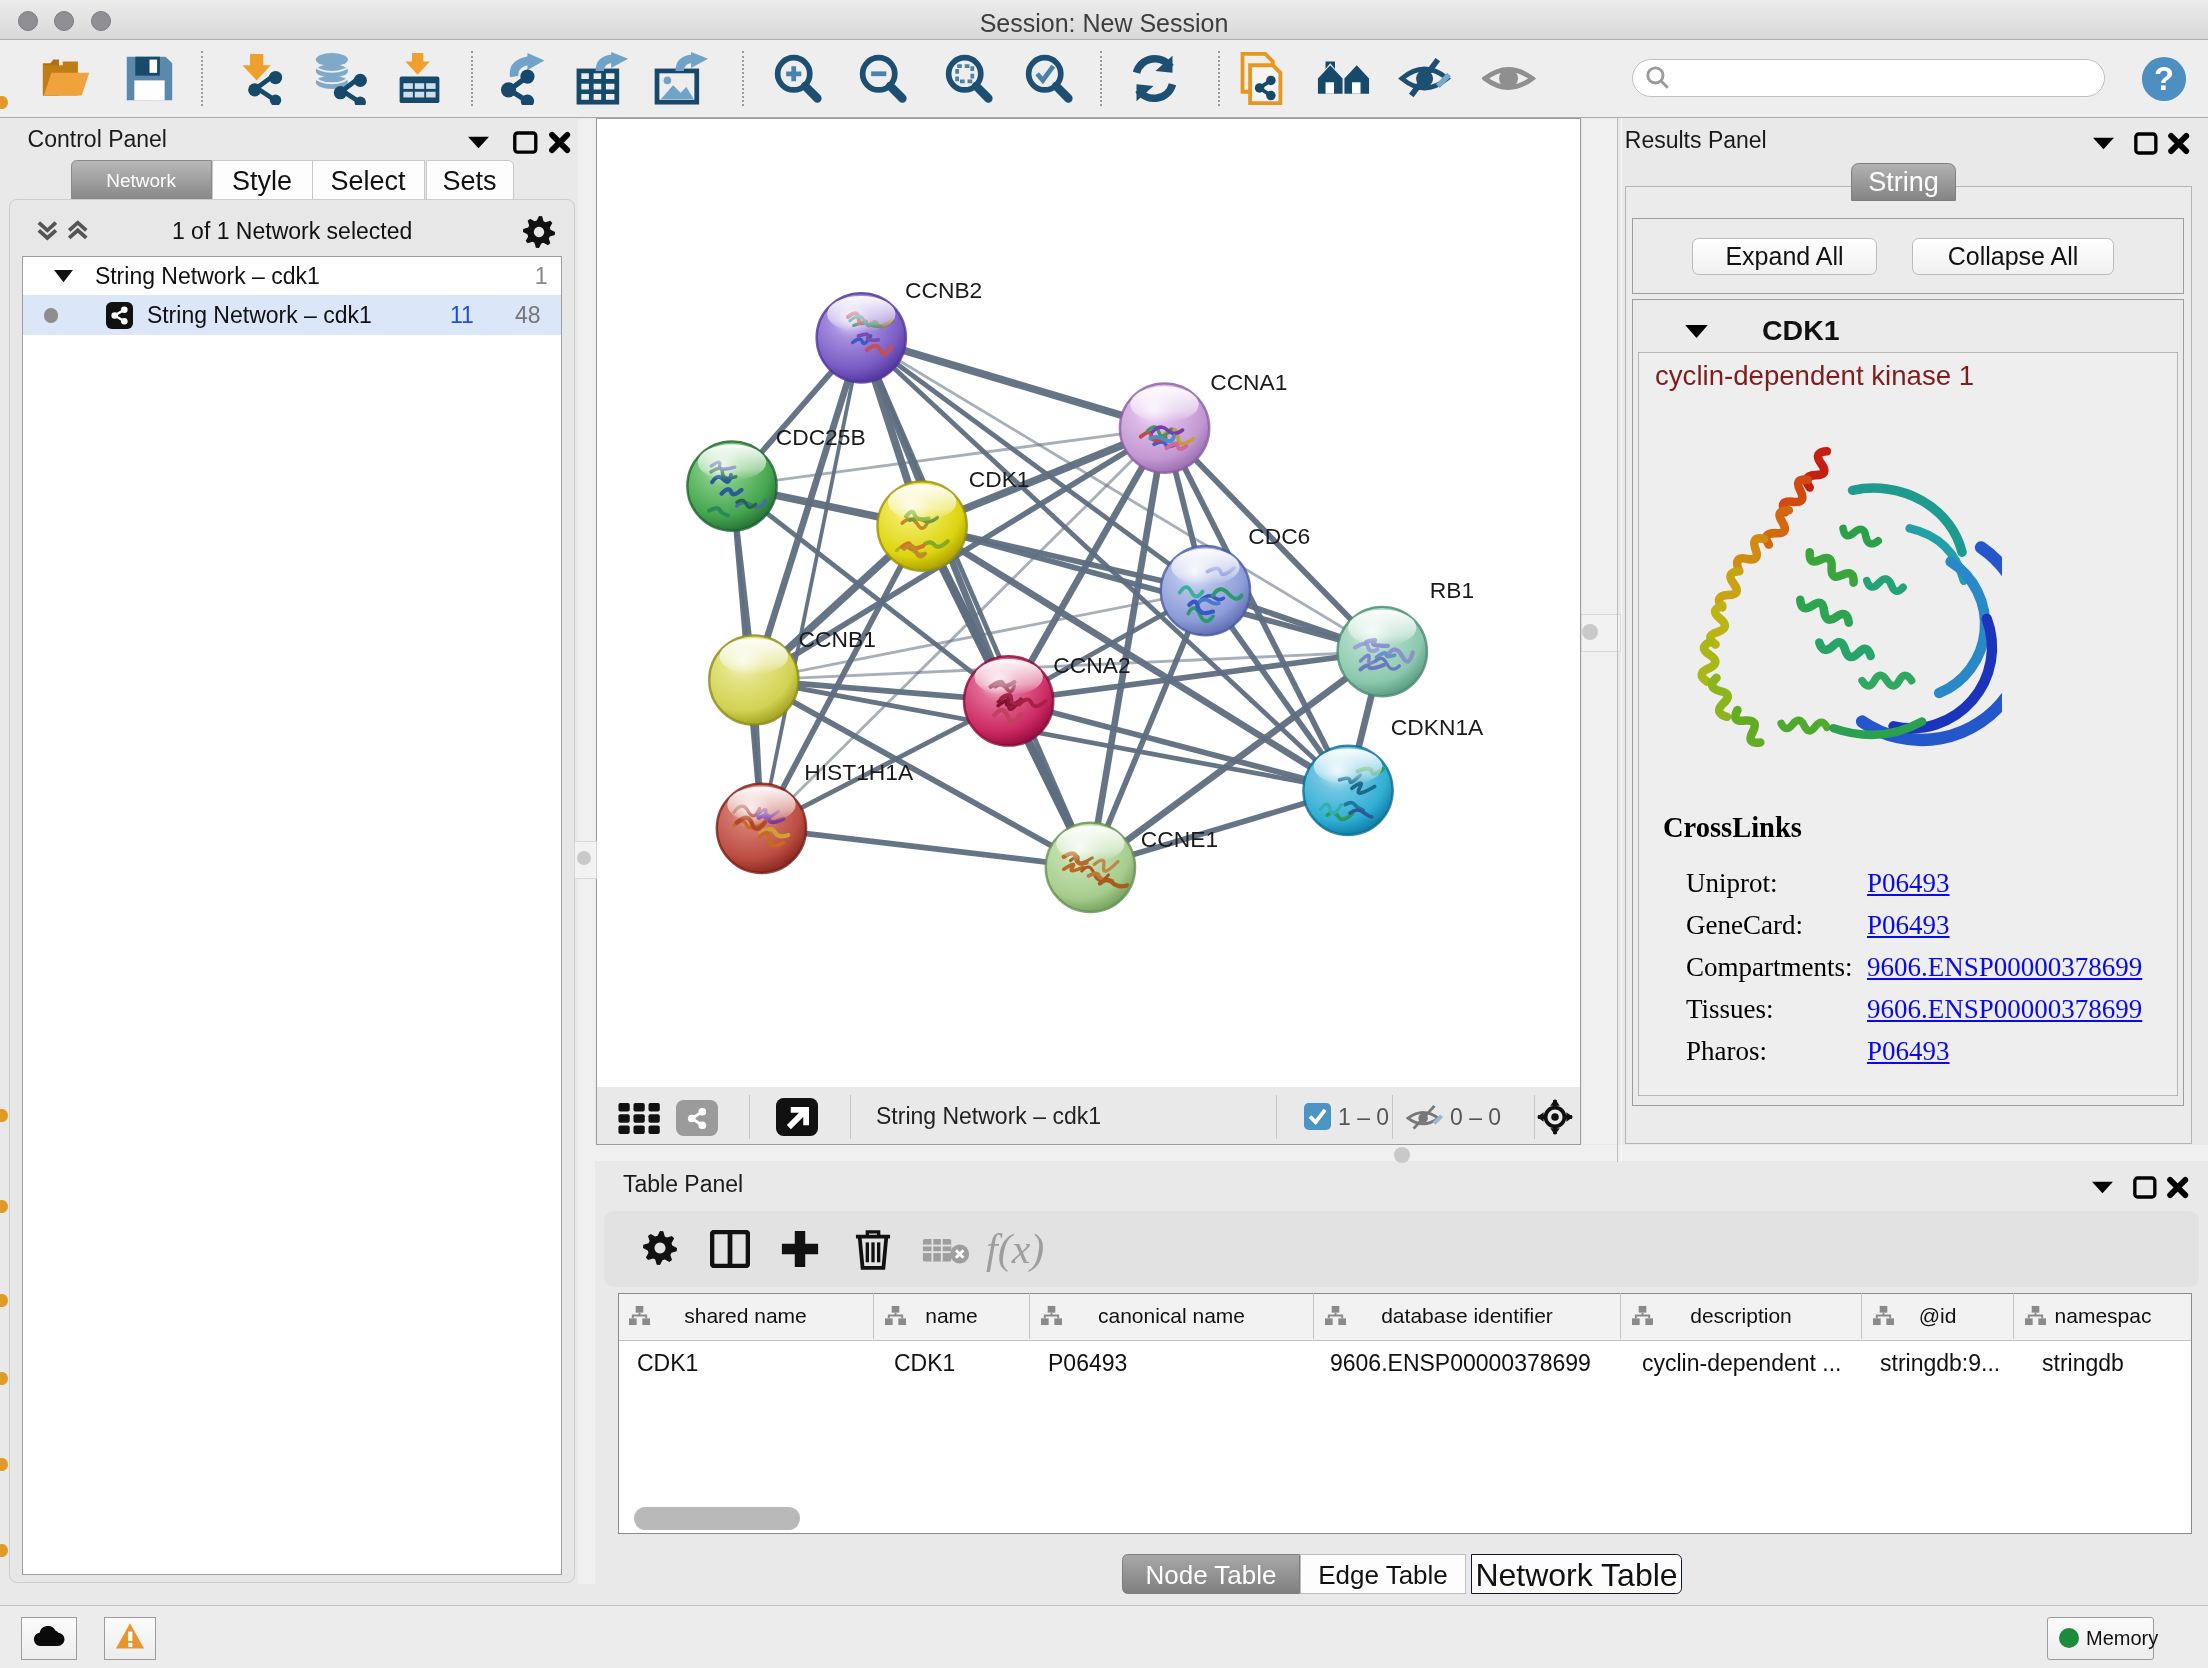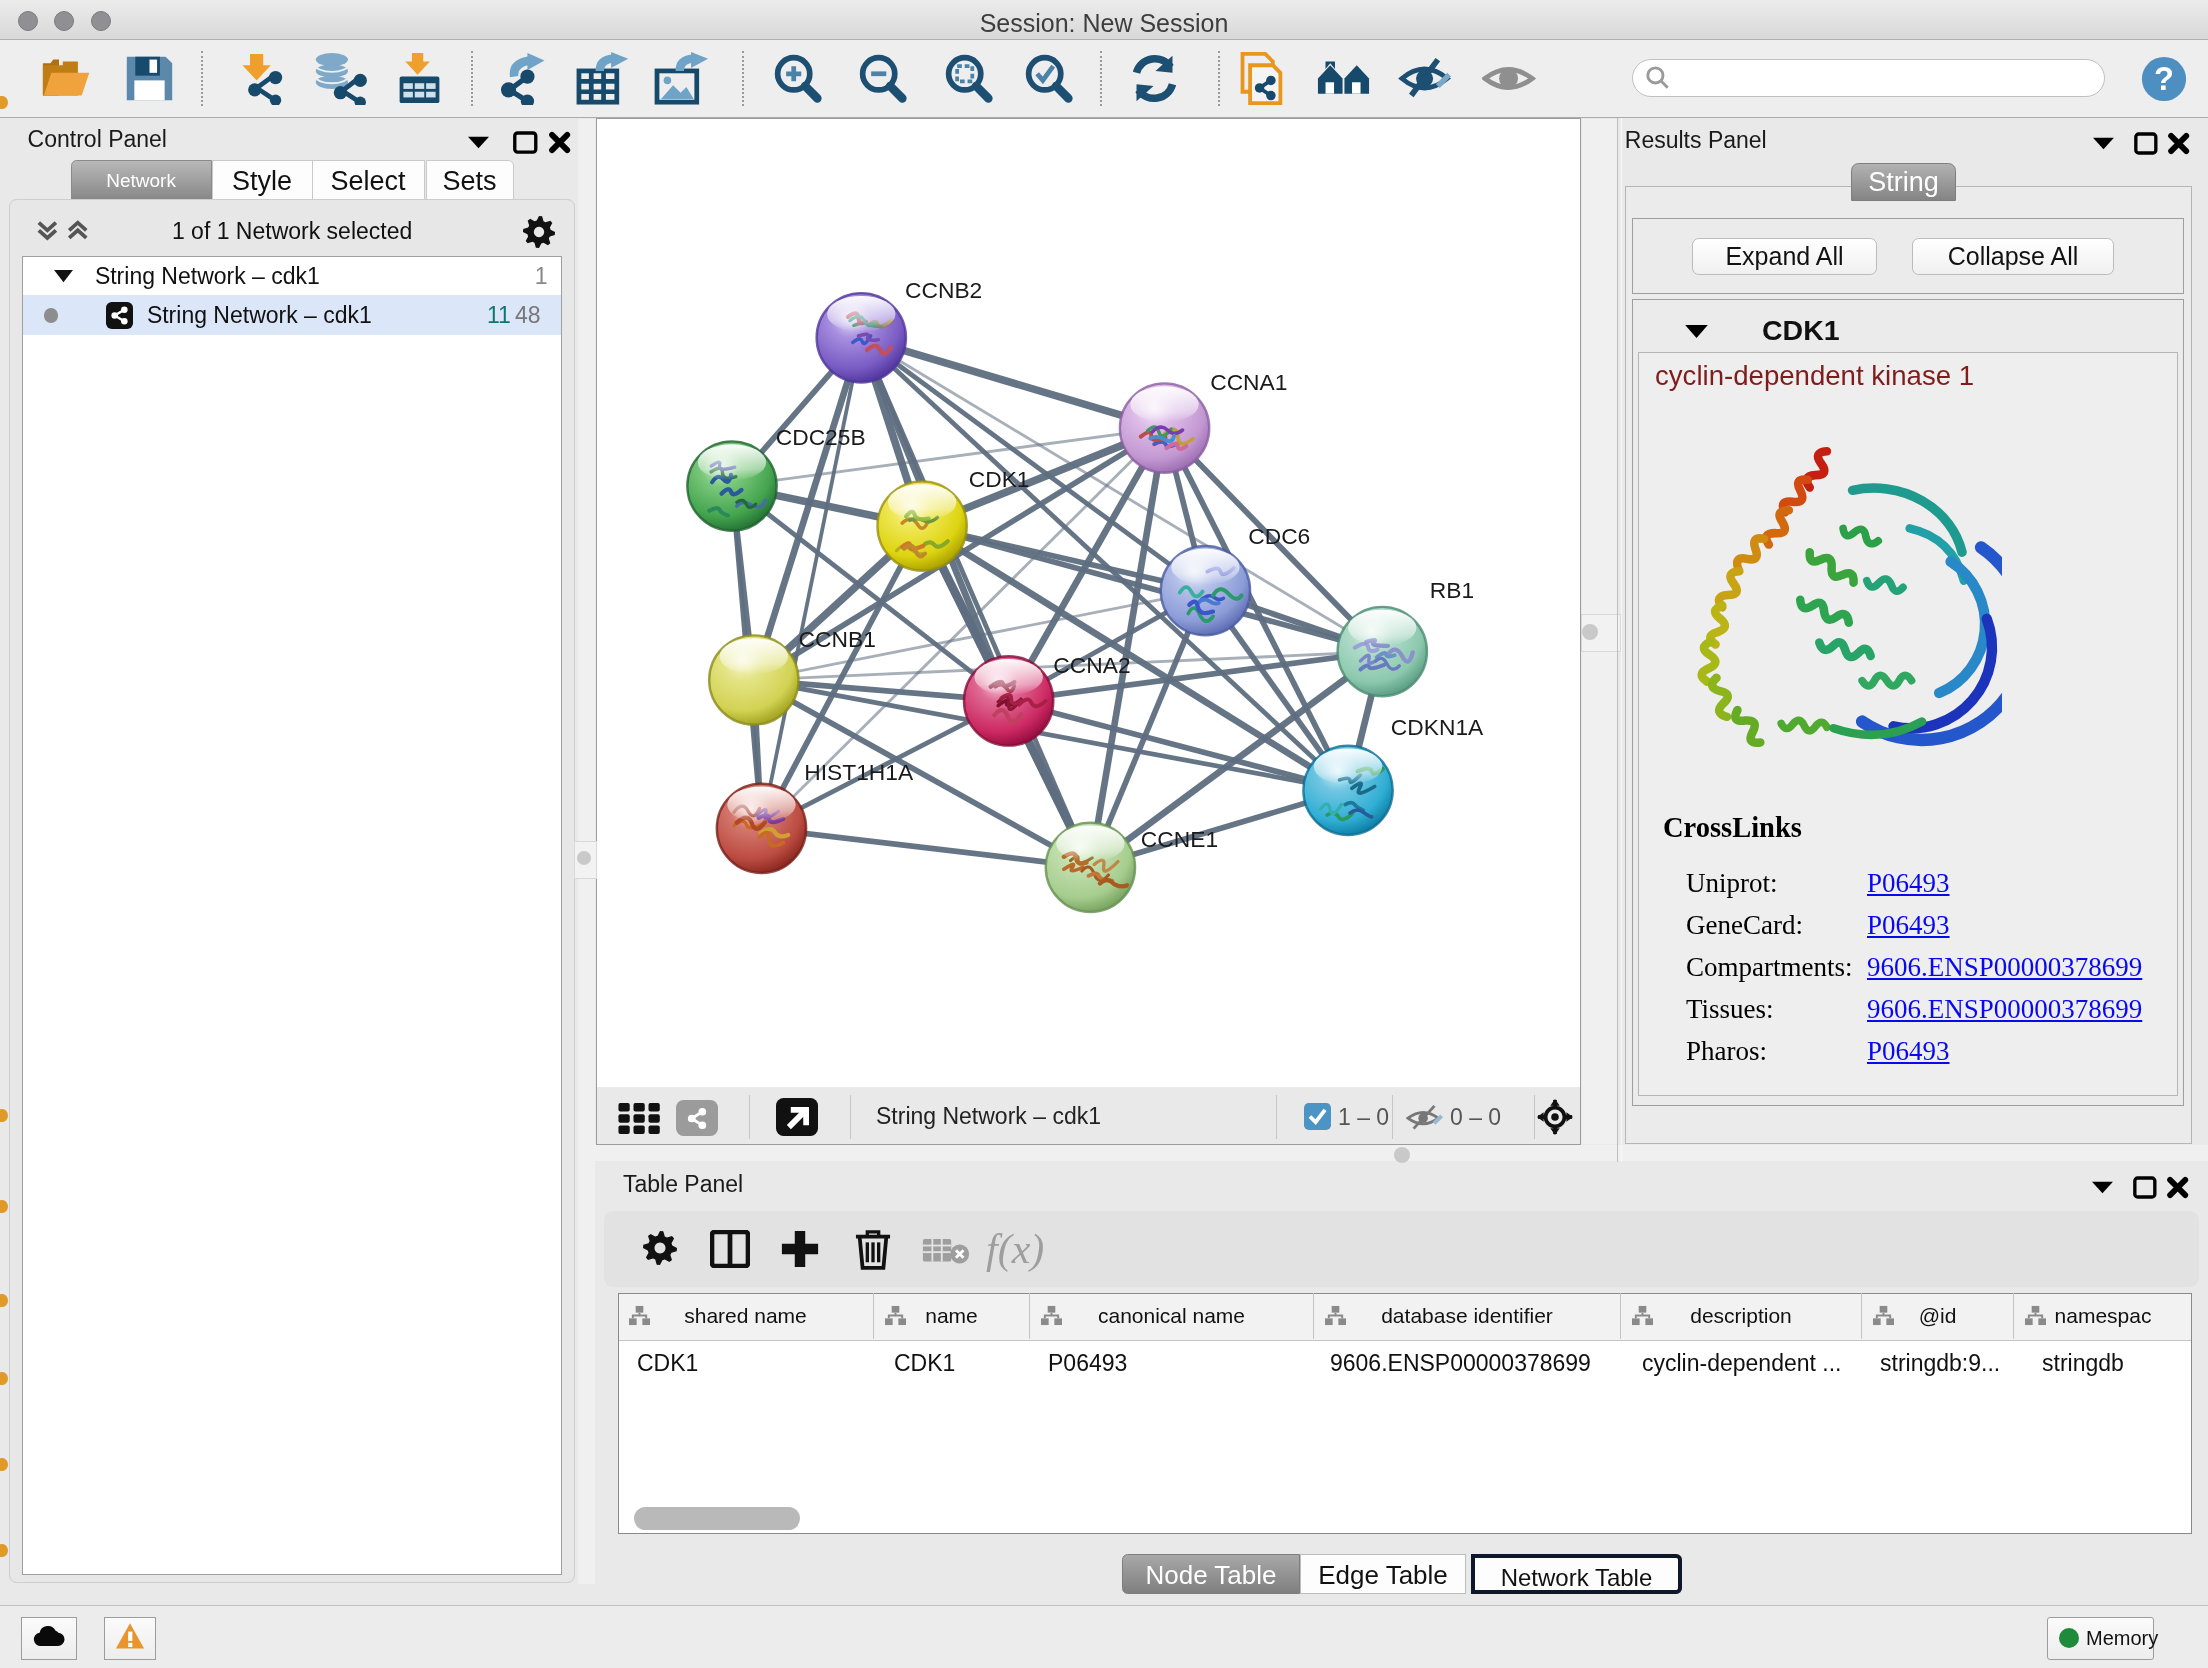--- a/index.html
+++ b/index.html
@@ -263,21 +263,21 @@
         <svg style="position:absolute;left:83px;top:6.7px;" width="27" height="27" viewBox="0 0 28 28">
           <rect width="28" height="28" rx="6" fill="#111"></rect>
           <g fill="#fff">
               <circle cx="19" cy="8" r="3.4"></circle>
               <circle cx="9" cy="14" r="3.4"></circle>
               <circle cx="19" cy="20" r="3.4"></circle>
             </g>
           <path d="M19 8 L9 14 L19 20" stroke="#fff" stroke-width="2.6" fill="none"></path>
         </svg>
         <span style="position:absolute;left:124px;">String Network – cdk1</span>
-        <span style="position:absolute;left:464px;color:#0f766e;">11</span>
+        <span style="position:absolute;left:427px;color:#1d4ed8;">11</span>
         <span style="position:absolute;left:492px;color:#777;">48</span>
       </div>
     </div>
   </div>
   <div id="netview">
   <svg width="983" height="969" viewBox="0 0 1034 1019">
     <defs>
       <radialGradient id="gB2" cx="38%" cy="28%" r="75%">
             <stop offset="0%" stop-color="#e8e2f8"></stop>
             <stop offset="30%" stop-color="#a78fe0"></stop>
@@ -831,21 +831,21 @@
       <span style="position:absolute;left:712px;top:6.7px;">9606.ENSP00000378699</span>
       <span style="position:absolute;left:1024px;top:6.7px;">cyclin-dependent ...</span>
       <span style="position:absolute;left:1262px;top:6.7px;">stringdb:9...</span>
       <span style="position:absolute;left:1424px;top:6.7px;">stringdb</span>
     </div>
 
     <div style="position:absolute;left:47px;top:345px;width:166px;height:23px;background:#b9b9b9;border-radius:11.4px;"></div>
 
     <div style="position:absolute;left:535px;top:392px;width:178px;height:40px;background:linear-gradient(#a8a8a8,#7f7f7f);border:1px solid #7e7e7e;border-radius:5.7px 0 0 5.7px;box-sizing:border-box;color:#fff;text-align:center;font-size:26px;line-height:40px;">Node Table</div>
     <div style="position:absolute;left:713px;top:392px;width:166px;height:40px;background:#fdfdfd;border:1px solid #bdbdbd;box-sizing:border-box;color:#111;text-align:center;font-size:26px;line-height:40px;">Edge Table</div>
-    <div style="position:absolute;left:884px;top:392px;width:211px;height:40px;background:#fdfdfd;border:4px solid #0f172a;border-radius:0 5.7px 5.7px 0;box-sizing:border-box;color:#111;text-align:center;font-size:24px;line-height:40px;">Network Table</div>
+    <div style="position:absolute;left:884px;top:392px;width:211px;height:40px;background:#fdfdfd;border:1px solid #0f172a;border-radius:0 5.7px 5.7px 0;box-sizing:border-box;color:#111;text-align:center;font-size:32px;line-height:40px;">Network Table</div>
   </div>
   <div style="position:absolute;left:-3.8px;top:96px;width:11.4px;height:13.3px;border-radius:50%;background:#e09a28;"></div>
     <div style="position:absolute;left:-3.8px;top:1109px;width:11.4px;height:13.3px;border-radius:50%;background:#e09a28;"></div>
     <div style="position:absolute;left:-3.8px;top:1200px;width:11.4px;height:13.3px;border-radius:50%;background:#e09a28;"></div>
     <div style="position:absolute;left:-3.8px;top:1294px;width:11.4px;height:13.3px;border-radius:50%;background:#e09a28;"></div>
     <div style="position:absolute;left:-3.8px;top:1372px;width:11.4px;height:13.3px;border-radius:50%;background:#e09a28;"></div>
     <div style="position:absolute;left:-3.8px;top:1458px;width:11.4px;height:13.3px;border-radius:50%;background:#e09a28;"></div>
     <div style="position:absolute;left:-3.8px;top:1544px;width:11.4px;height:13.3px;border-radius:50%;background:#e09a28;"></div>
     <div style="position:absolute;left:-3.8px;top:1624px;width:11.4px;height:13.3px;border-radius:50%;background:#e09a28;"></div>
   <div id="statusbar">

